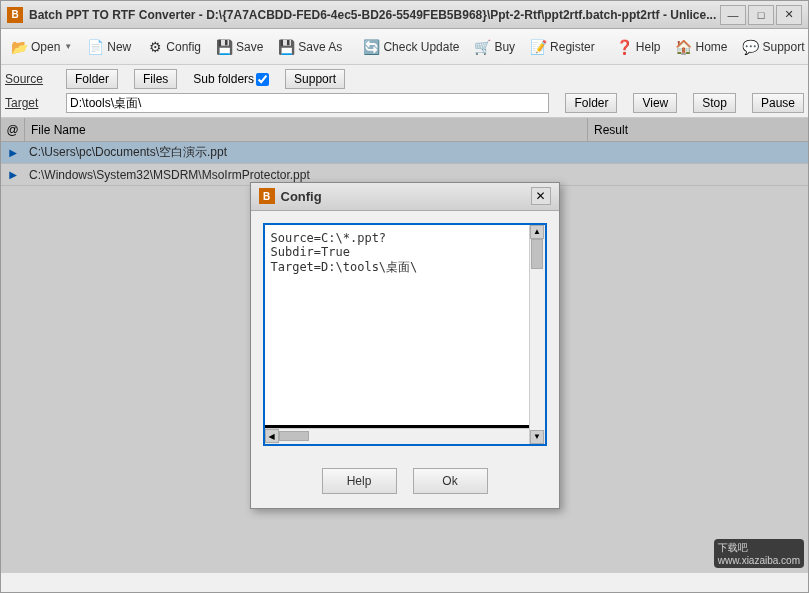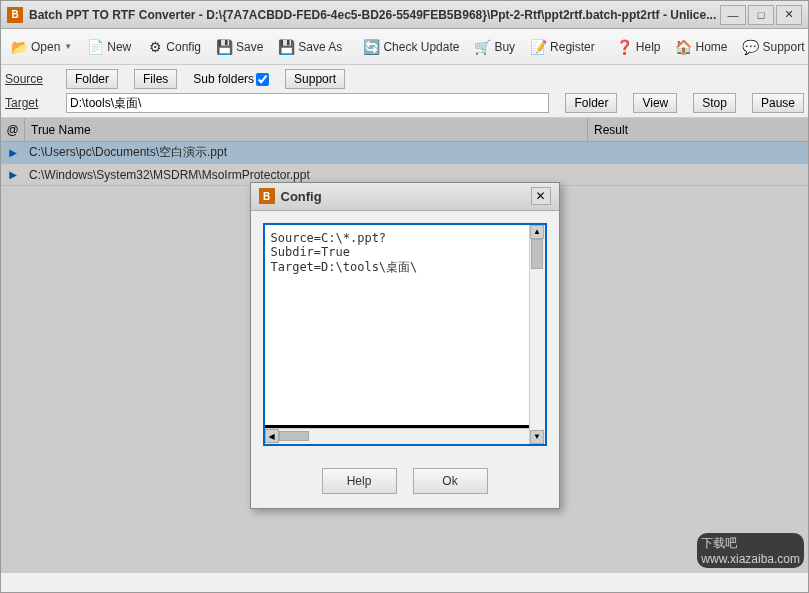--- a/index.html
+++ b/index.html
@@ -419,23 +419,23 @@
       flex-shrink: 0;
     }
 
     
     .watermark {
       position: absolute;
       bottom: 4px;
       right: 4px;
       background: rgba(0,0,0,0.7);
       color: white;
-      font-size: 12px;
+      font-size: 10px;
       padding: 2px 4px;
-      border-radius: 10px;
+      border-radius: 4px;
       pointer-events: none;
     }
   </style>
 </head>
 <body>
 
 <div class="window">
 
   <div class="title-bar">
     <div class="title-bar-icon">
@@ -518,21 +518,21 @@
       <button class="row-btn">View</button>
       <button class="row-btn">Stop</button>
       <button class="row-btn">Pause</button>
     </div>
   </div>
 
   <div class="main-content">
 
     <div class="file-list-header">
       <div class="col-at">@</div>
-      <div class="col-filename">True Name</div>
+      <div class="col-filename">File Name</div>
       <div class="col-result">Result</div>
     </div>
 
     <div class="file-list">
       <div class="file-row">
         <div class="file-row-expand">▶</div>
         <div class="file-row-name">C:\Users\pc\Documents\空白演示.ppt</div>
         <div class="file-row-result"></div>
       </div>
       <div class="file-row">

